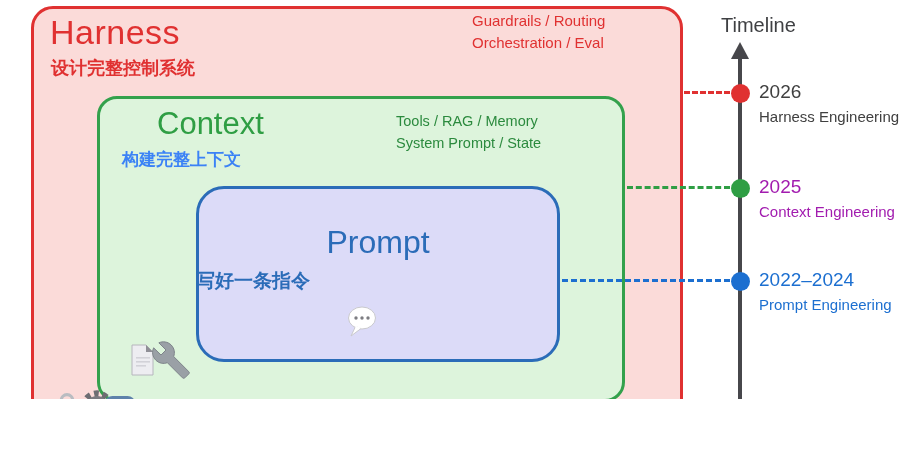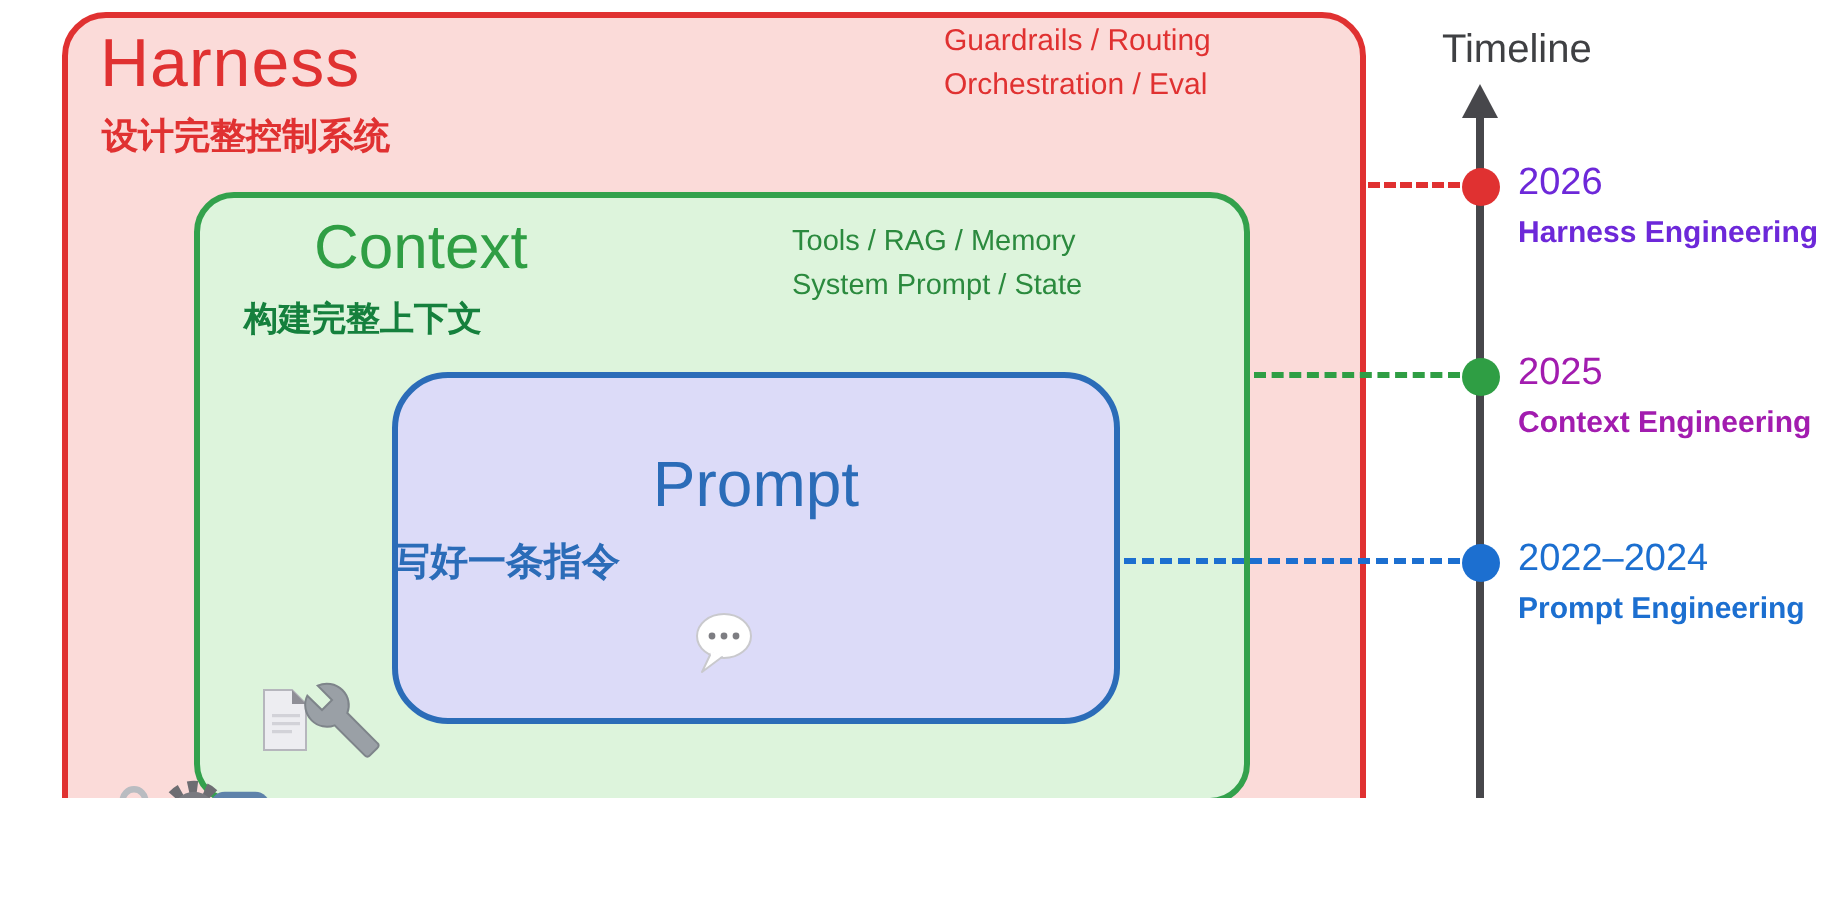--- a/index.html
+++ b/index.html
@@ -40,21 +40,21 @@
   .harness-anno {
     position:absolute; left:472px; top:10px; font-size:15px; font-weight:500;
     color:#e03131; line-height:22px; z-index:2;
   }
   .context-title {
     position:absolute; left:121px; top:106px; font-size:31px; font-weight:500;
     color:#2f9e44; z-index:3;margin-left:36px;
   }
   .context-sub {
     position:absolute; left:122px; top:148px; font-size:17px; font-weight:600;
-    color:#15803d; z-index:3;
+    color:#3b82f6; z-index:3;
   }
   .context-anno {
     position:absolute; left:396px; top:110px; font-size:14.5px; font-weight:500;
     color:#2b8a3e; line-height:22px; z-index:3;
   }
   .prompt-title {
     position:absolute; left:196px; top:224px; width:364px; text-align:center;
     font-size:32px; font-weight:500; color:#2b6cb8; z-index:4;
   }
   .prompt-sub {
@@ -93,22 +93,22 @@
   }
   .dot {
     position:absolute; width:19px; height:19px; border-radius:50%; z-index:7;
   }
   .dot-red   { left:731px; top:84px;  background:#e03131; }
   .dot-green { left:731px; top:179px; background:#2f9e44; }
   .dot-blue  { left:731px; top:272px; background:#1c6fd0; }
 
   .milestone { position:absolute; left:759px; z-index:7; }
   .milestone .year  { font-size:19px; font-weight:500; }
-  .milestone .label { font-size:15px; font-weight:700; margin-top:5px; }
-  .ms-0 { top:81px;  color:#6d28d9; }
+  .milestone .label { font-size:15px; font-weight:400; margin-top:5px; }
+  .ms-0 { top:81px;  color:#404040; }
   .ms-1 { top:176px; color:#a21caf; }
   .ms-2 { top:269px; color:#1c6fd0; }
 </style>
 </head>
 <body>
 
 <div class="canvas">
 
   <div class="box harness-box"></div>
   <div class="box context-box"></div>

